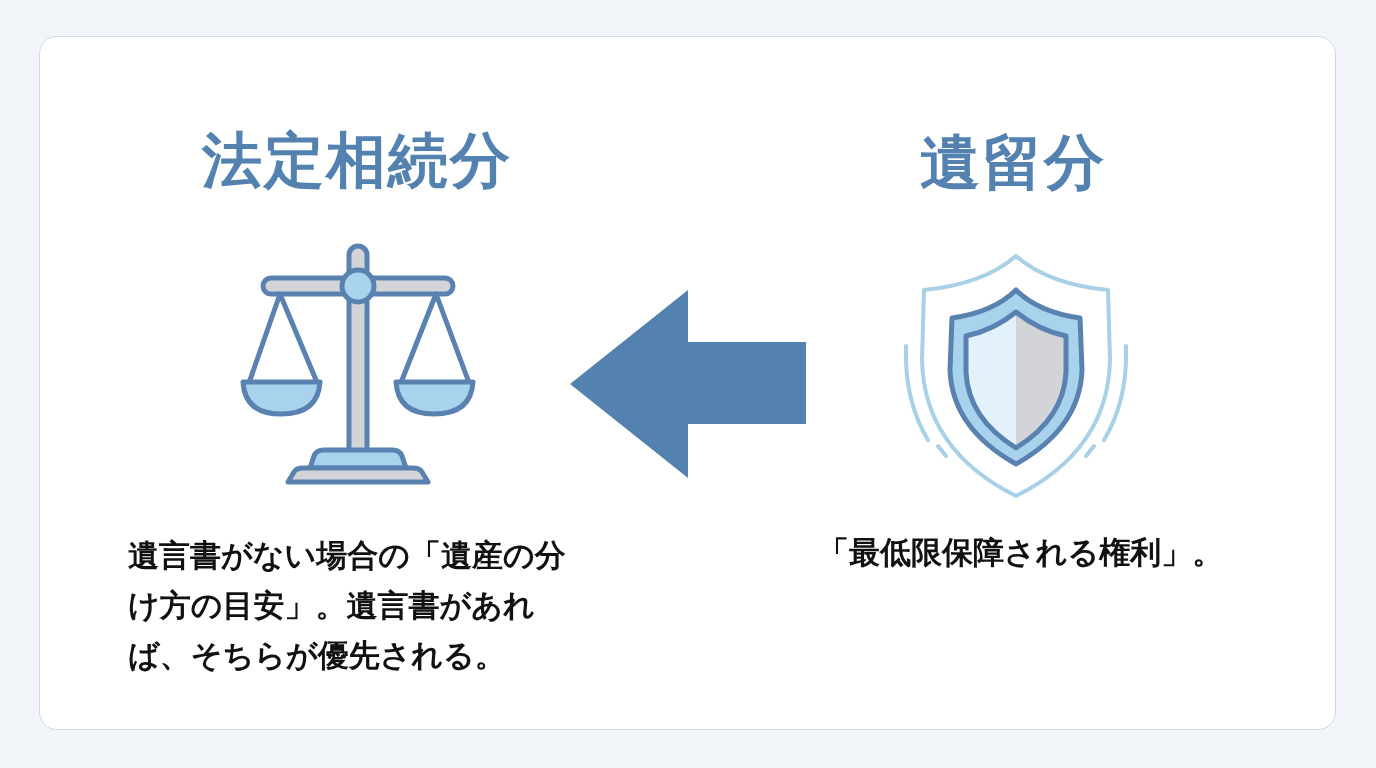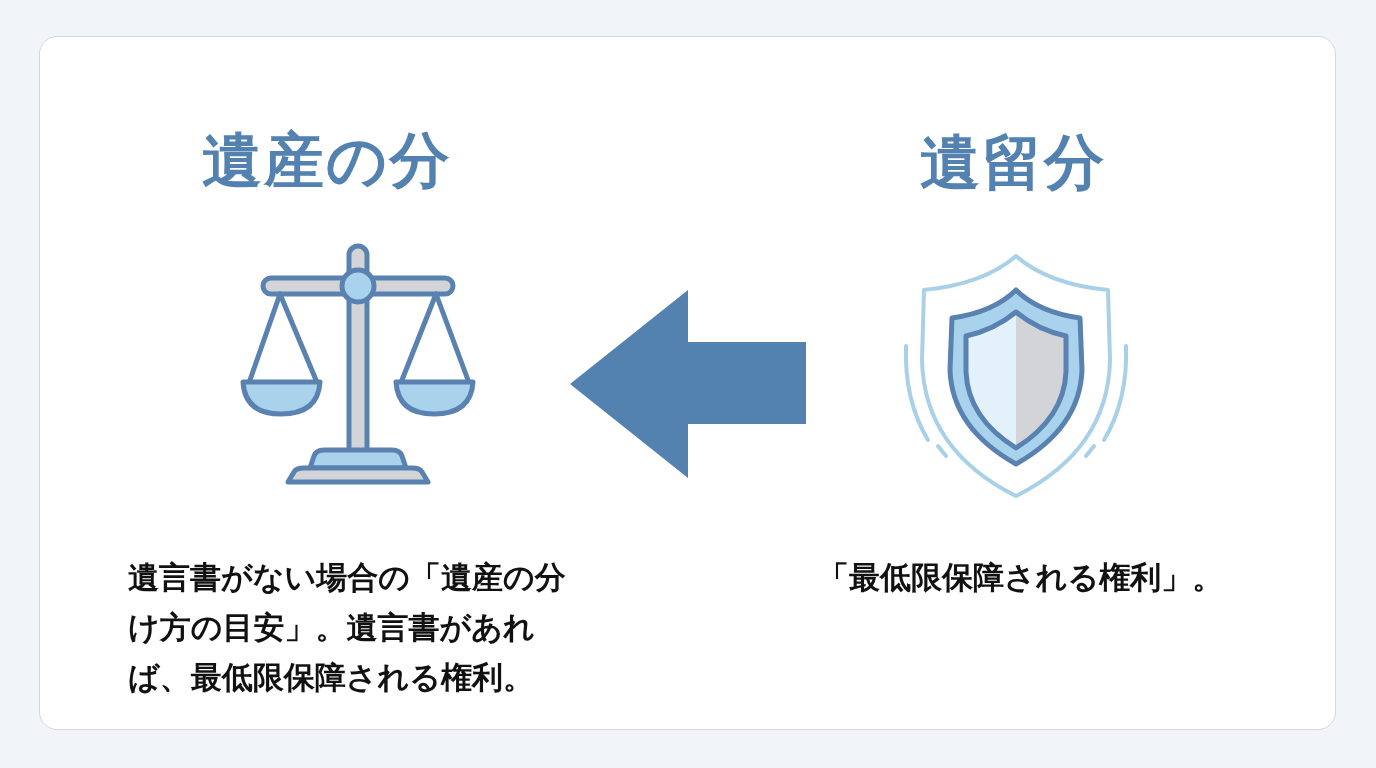--- a/index.html
+++ b/index.html
@@ -63,42 +63,41 @@
       width: 236px;
       height: 250px;
     }
     .desc {
       position: absolute;
       color: #111111;
       font-weight: bold;
       font-size: 31px;
       line-height: 50px;
       white-space: nowrap;
-      margin-top: 22px;
     }
     .desc-left {
       left: 128px;
       top: 530px;
     }
     .desc-right {
       left: 818px;
       top: 530px;
       text-align: center;
     }
     .desc span {
       display: block;
     }
   </style>
 </head>
 <body>
 
 <div class="card">
 </div>
 
-<div class="heading heading-left">遺産の分</div>
+<div class="heading heading-left">法定相続分</div>
 
 <div class="icon scale-icon">
   <svg width="240" height="246" viewBox="0 0 240 246" xmlns="http://www.w3.org/2000/svg">
 
     <rect x="111" y="4" width="18" height="40" rx="9" fill="#d3d4d8" stroke="#5a82b0" stroke-width="5"></rect>
 
     <rect x="25" y="36" width="190" height="16" rx="8" fill="#d3d4d8" stroke="#5a82b0" stroke-width="5"></rect>
 
     <rect x="111" y="44" width="18" height="170" fill="#d3d4d8" stroke="#5a82b0" stroke-width="5"></rect>
 
@@ -116,21 +115,21 @@
 
     <path d="M72 226 L76 214 Q78 208 86 208 L154 208 Q162 208 164 214 L168 226 Z" fill="#a9d3ec" stroke="#5a82b0" stroke-width="5" stroke-linejoin="round"></path>
 
     <path d="M50 240 L56 230 Q58 226 66 226 L174 226 Q182 226 184 230 L190 240 Z" fill="#d3d4d8" stroke="#5a82b0" stroke-width="5" stroke-linejoin="round"></path>
   </svg>
 </div>
 
 <div class="desc desc-left">
   <span>遺言書がない場合の「遺産の分</span>
   <span>け方の目安」。遺言書があれ</span>
-  <span>ば、最低限保障される権利。</span>
+  <span>ば、そちらが優先される。</span>
 </div>
 
 <div class="icon arrow-icon">
   <svg width="240" height="188" viewBox="0 0 240 188" xmlns="http://www.w3.org/2000/svg">
     <polygon points="2,94 120,0 120,52 238,52 238,134 120,134 120,188" fill="#5482b0"></polygon>
   </svg>
 </div>
 
 <div class="heading heading-right">遺留分</div>
 
@@ -148,14 +147,14 @@
 
     <path d="M118 62 Q96 80 68 86 L68 122 Q70 168 118 198 Z" fill="#e3f1fb"></path>
 
     <path d="M118 62 Q140 80 168 86 L168 122 Q166 168 118 198 Z" fill="#d3d4d8"></path>
 
     <path d="M118 62 Q140 80 168 86 L168 122 Q166 168 118 198 Q70 168 68 122 L68 86 Q96 80 118 62 Z" fill="none" stroke="#5a82b0" stroke-width="5" stroke-linejoin="round"></path>
   </svg>
 </div>
 
 <div class="desc desc-right">
-  <span style="text-align:center;">「最低限保障される権利」。</span>
+  <span style="text-align:center;font-family:Liberation Mono, monospace;">「最低限保障される権利」。</span>
 </div>
 
 </body></html>

